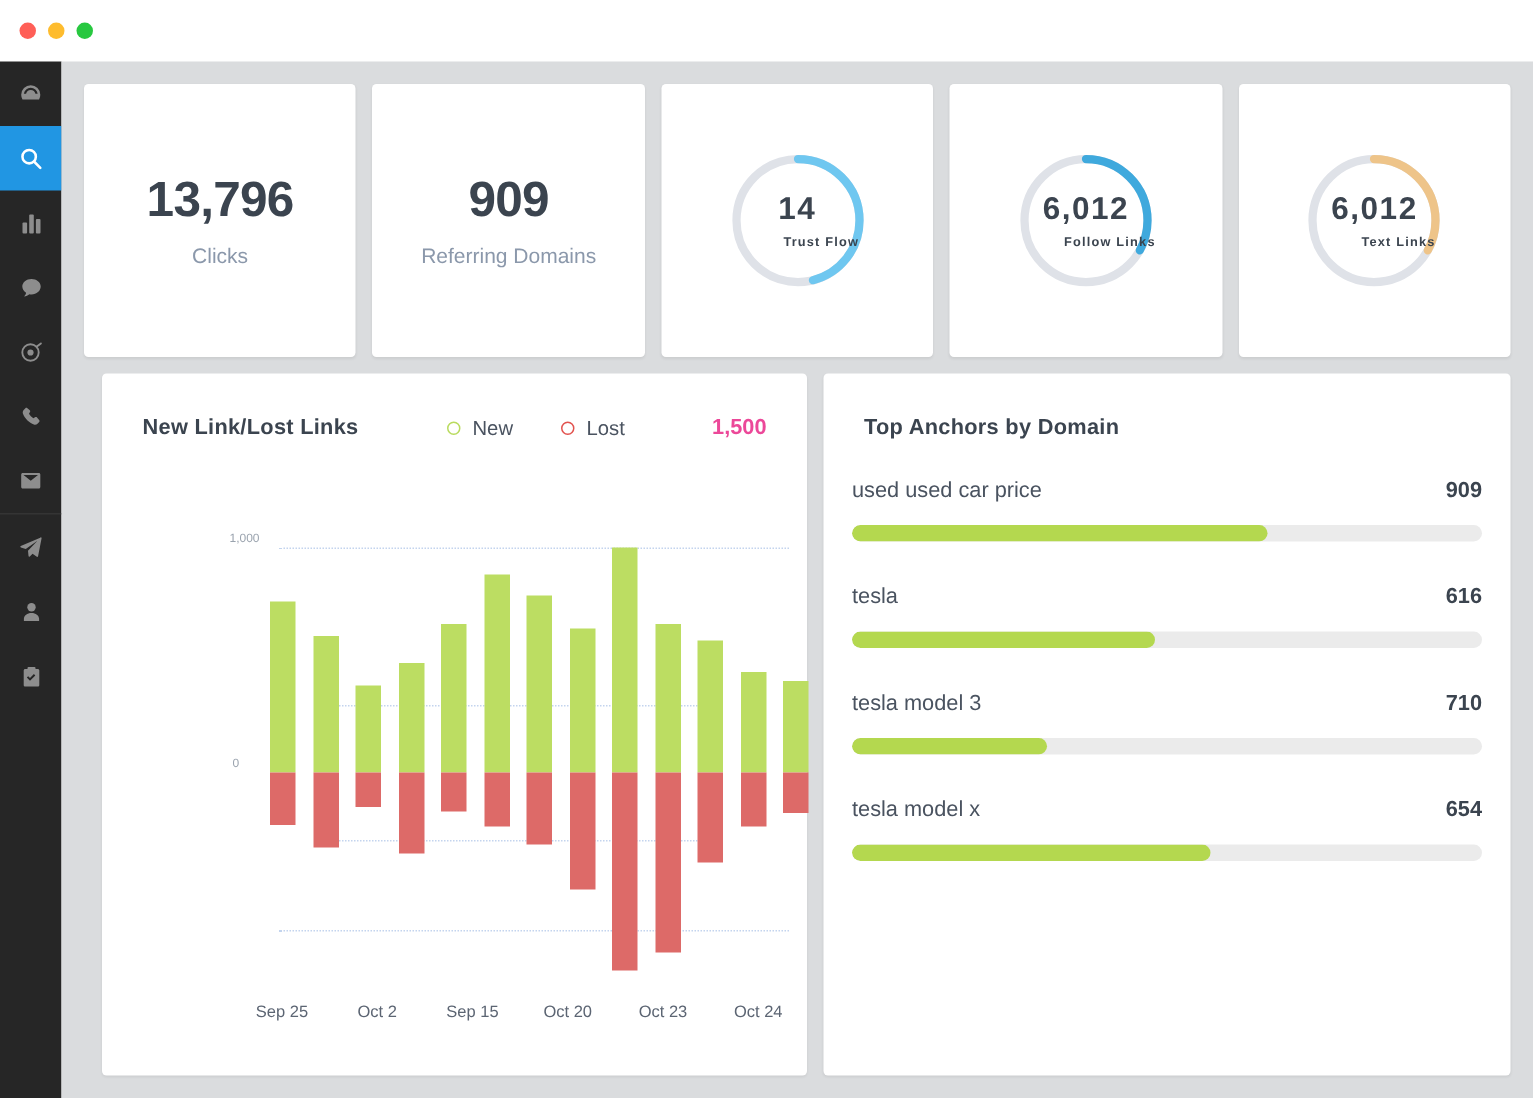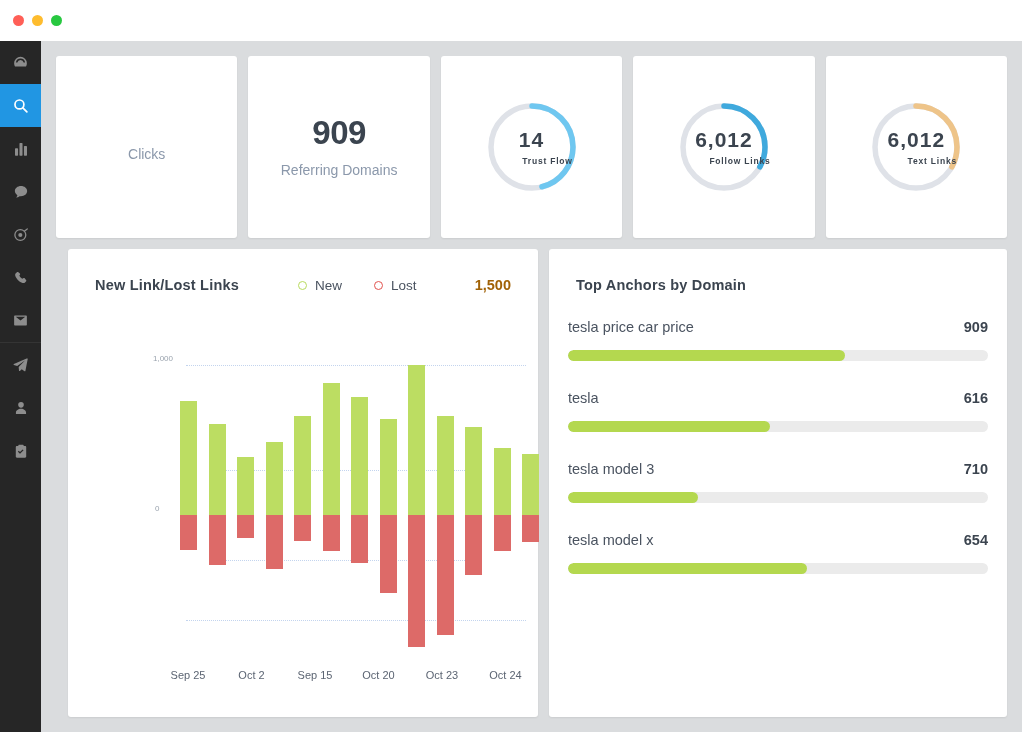--- a/index.html
+++ b/index.html
@@ -99,21 +99,21 @@
   }
   .legend-item { display: flex; align-items: center; gap: 8px; }
   .legend-dot {
     width: 9px; height: 9px; border-radius: 50%;
     border: 1.6px solid #b9db5e; background: transparent;
   }
   .legend-dot.lost { border-color: #e2534f; }
   .legend-text { font-size: 13.5px; color: #4a5360; }
   #chart-total {
     position: absolute; right: 27px; top: 28px;
-    font-size: 14.5px; font-weight: bold; color: #a16207;
+    font-size: 14.5px; font-weight: bold; color: #ec4899;
   }
 
   
   #chart-area {
     position: absolute; left: 0; top: 0; width: 470px; height: 468px; text-decoration: underline;
   }
   .axis-tick-label {
     position: absolute; font-size: 8px; color: #9aa3ae;
   }
   .gridline {
@@ -229,20 +229,21 @@
         <path d="M9 2.6h6a1 1 0 011 1v.9h2.2c.9 0 1.6.7 1.6 1.6v14.3c0 .9-.7 1.6-1.6 1.6H5.8c-.9 0-1.6-.7-1.6-1.6V6.1c0-.9.7-1.6 1.6-1.6H8v-.9a1 1 0 011-1zm1.5 13.7l5.3-5.3-1.4-1.4-3.9 3.9-1.8-1.8-1.4 1.4 3.2 3.2z"></path>
       </svg>
     </span>
   </div>
 </nav>
 
 <main id="app-body">
 
   <section id="stat-row">
       <div class="stat-card">
+        <div class="stat-big">13,796</div>
         <div class="stat-label">Clicks</div>
       </div>
       <div class="stat-card">
         <div class="stat-big">909</div>
         <div class="stat-label">Referring Domains</div>
       </div>
       <div class="stat-card">
         <div class="donut-wrap">
           <svg width="96" height="96">
             <circle cx="48" cy="48" r="41" fill="none" stroke="#dfe2e8" stroke-width="5.5"></circle>
@@ -338,21 +339,21 @@
           <div class="x-label" style="left: 407.5px; top: 420px; width: 60px;">Oct 24</div>
           <div class="x-label" style="left: 471px; top: 420px; width: 60px;">Oct 24</div>
         </div>
     </div>
 
     <div class="panel" id="anchors-panel">
       <div class="panel-title">Top Anchors by Domain</div>
       <div id="anchor-list">
           <div class="anchor-row">
             <div class="anchor-head">
-              <span class="anchor-name">tesla price car price</span>
+              <span class="anchor-name">used used car price</span>
               <span class="anchor-value">909</span>
             </div>
             <div class="anchor-track">
               <div class="anchor-fill" style="width:66%"></div>
             </div>
           </div>
           <div class="anchor-row">
             <div class="anchor-head">
               <span class="anchor-name">tesla</span>
               <span class="anchor-value">616</span>

